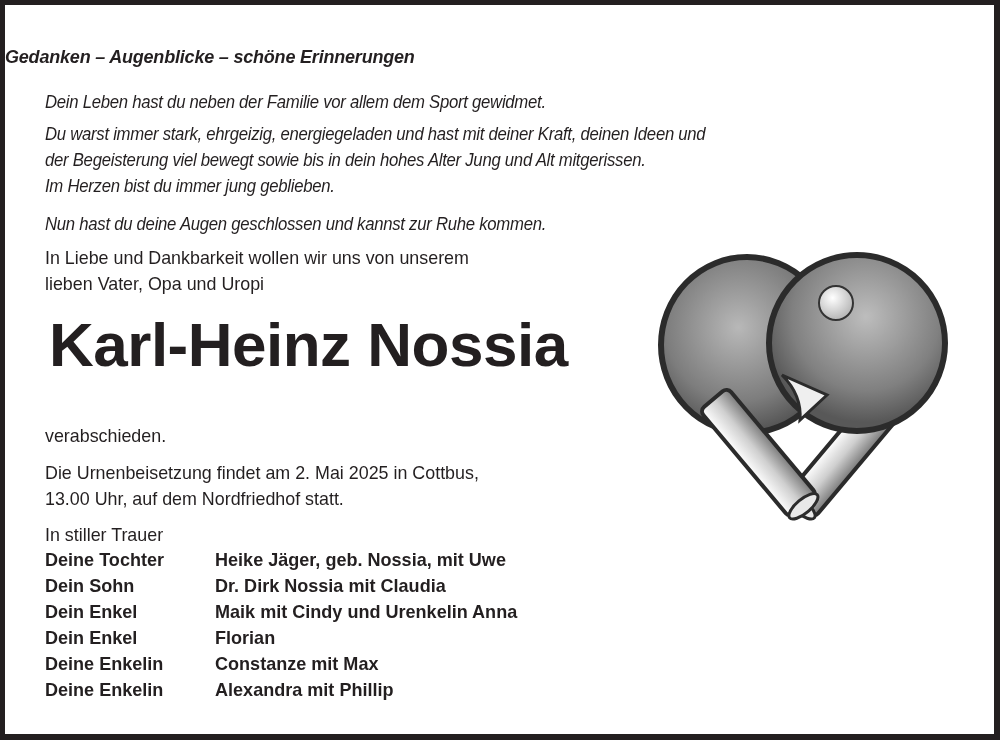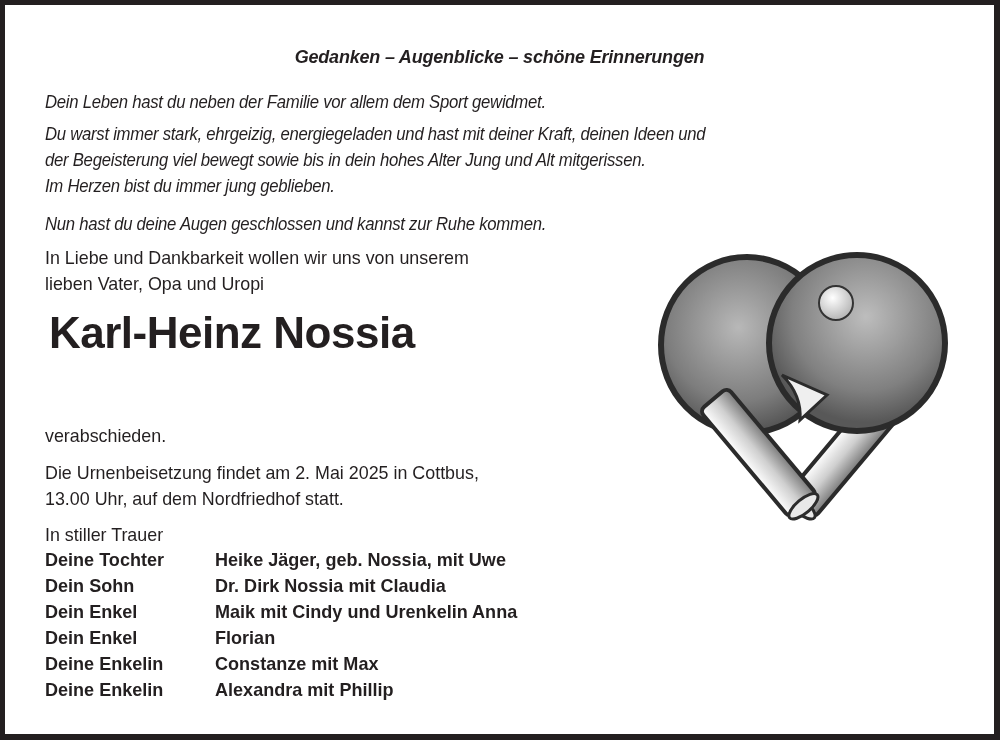--- a/index.html
+++ b/index.html
@@ -9,36 +9,36 @@
     font-family: "Liberation Sans", "DejaVu Sans", sans-serif;
     color: #231f20;
   }
   .frame {
     position: absolute; left: 5px; top: 5px;
     width: 989px; height: 729px;
     background: #ffffff;
   }
   .abs { position: absolute; white-space: nowrap; }
   .motto {
-    left: 0; width: 989px; top: 42px; text-align: center;
+    left: 0; width: 989px; top: 42px; text-align: left;
     font-style: italic; font-weight: bold; font-size: 18px;
     letter-spacing: -0.2px;
   }
   .it {
     font-style: italic; font-size: 18px; line-height: 26px;
     left: 40px; letter-spacing: -0.3px;
     font-family: "Liberation Sans", sans-serif;
     transform: scaleX(0.93); transform-origin: left top;
   }
   .reg {
     left: 40px; font-size: 19px; line-height: 26px;
     transform: scaleX(0.94); transform-origin: left top;
   }
   .name {
-    left: 44px; top: 298px; font-size: 44px; font-weight: bold;
+    left: 44px; top: 310px; font-size: 62px; font-weight: bold;
     letter-spacing: -0.5px; line-height: 60px;
   }
   .dates { top: 358px; font-size: 19px; line-height: 26px; }
   .fam-row { left: 40px; font-size: 19px; font-weight: bold; line-height: 26px; }
   .fam-rel { position: absolute; left: 0; transform: scaleX(0.95); transform-origin: left top; }
   .fam-name { position: absolute; left: 170px; transform: scaleX(0.95); transform-origin: left top; }
   .paddles { position: absolute; left: 647px; top: 240px; width: 300px; height: 292px; }
 </style>
 </head>
 <body>

